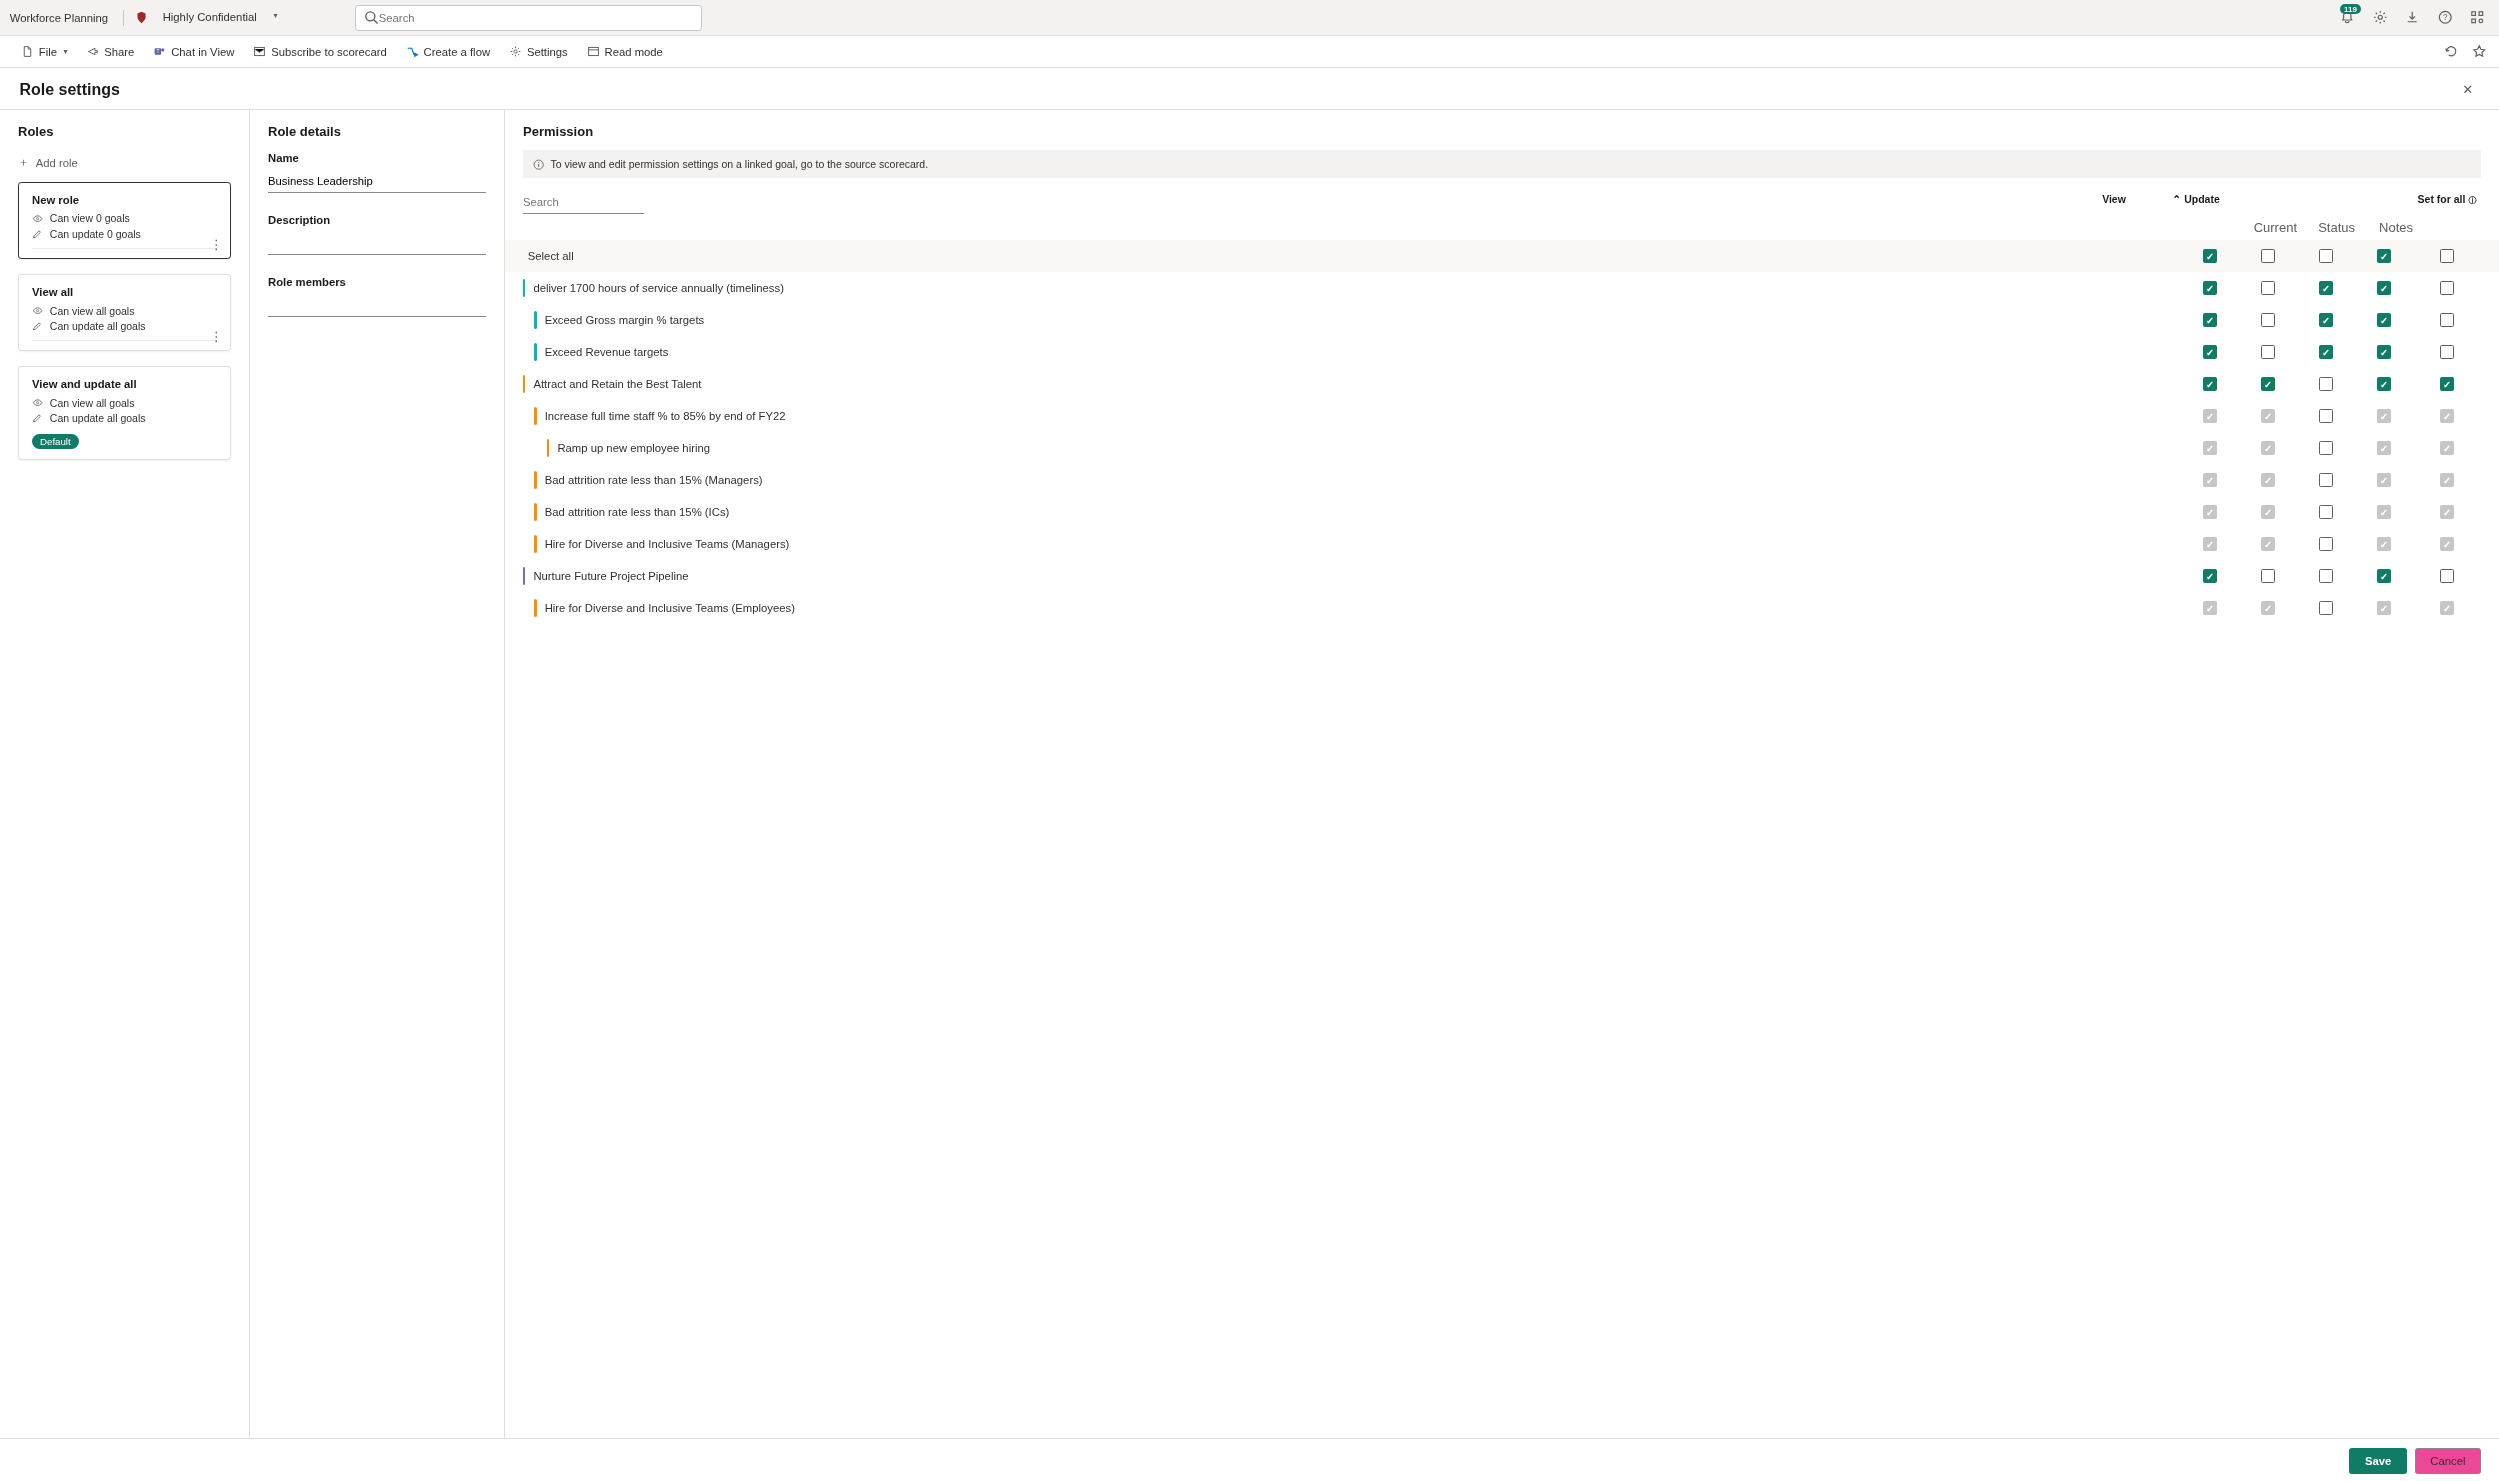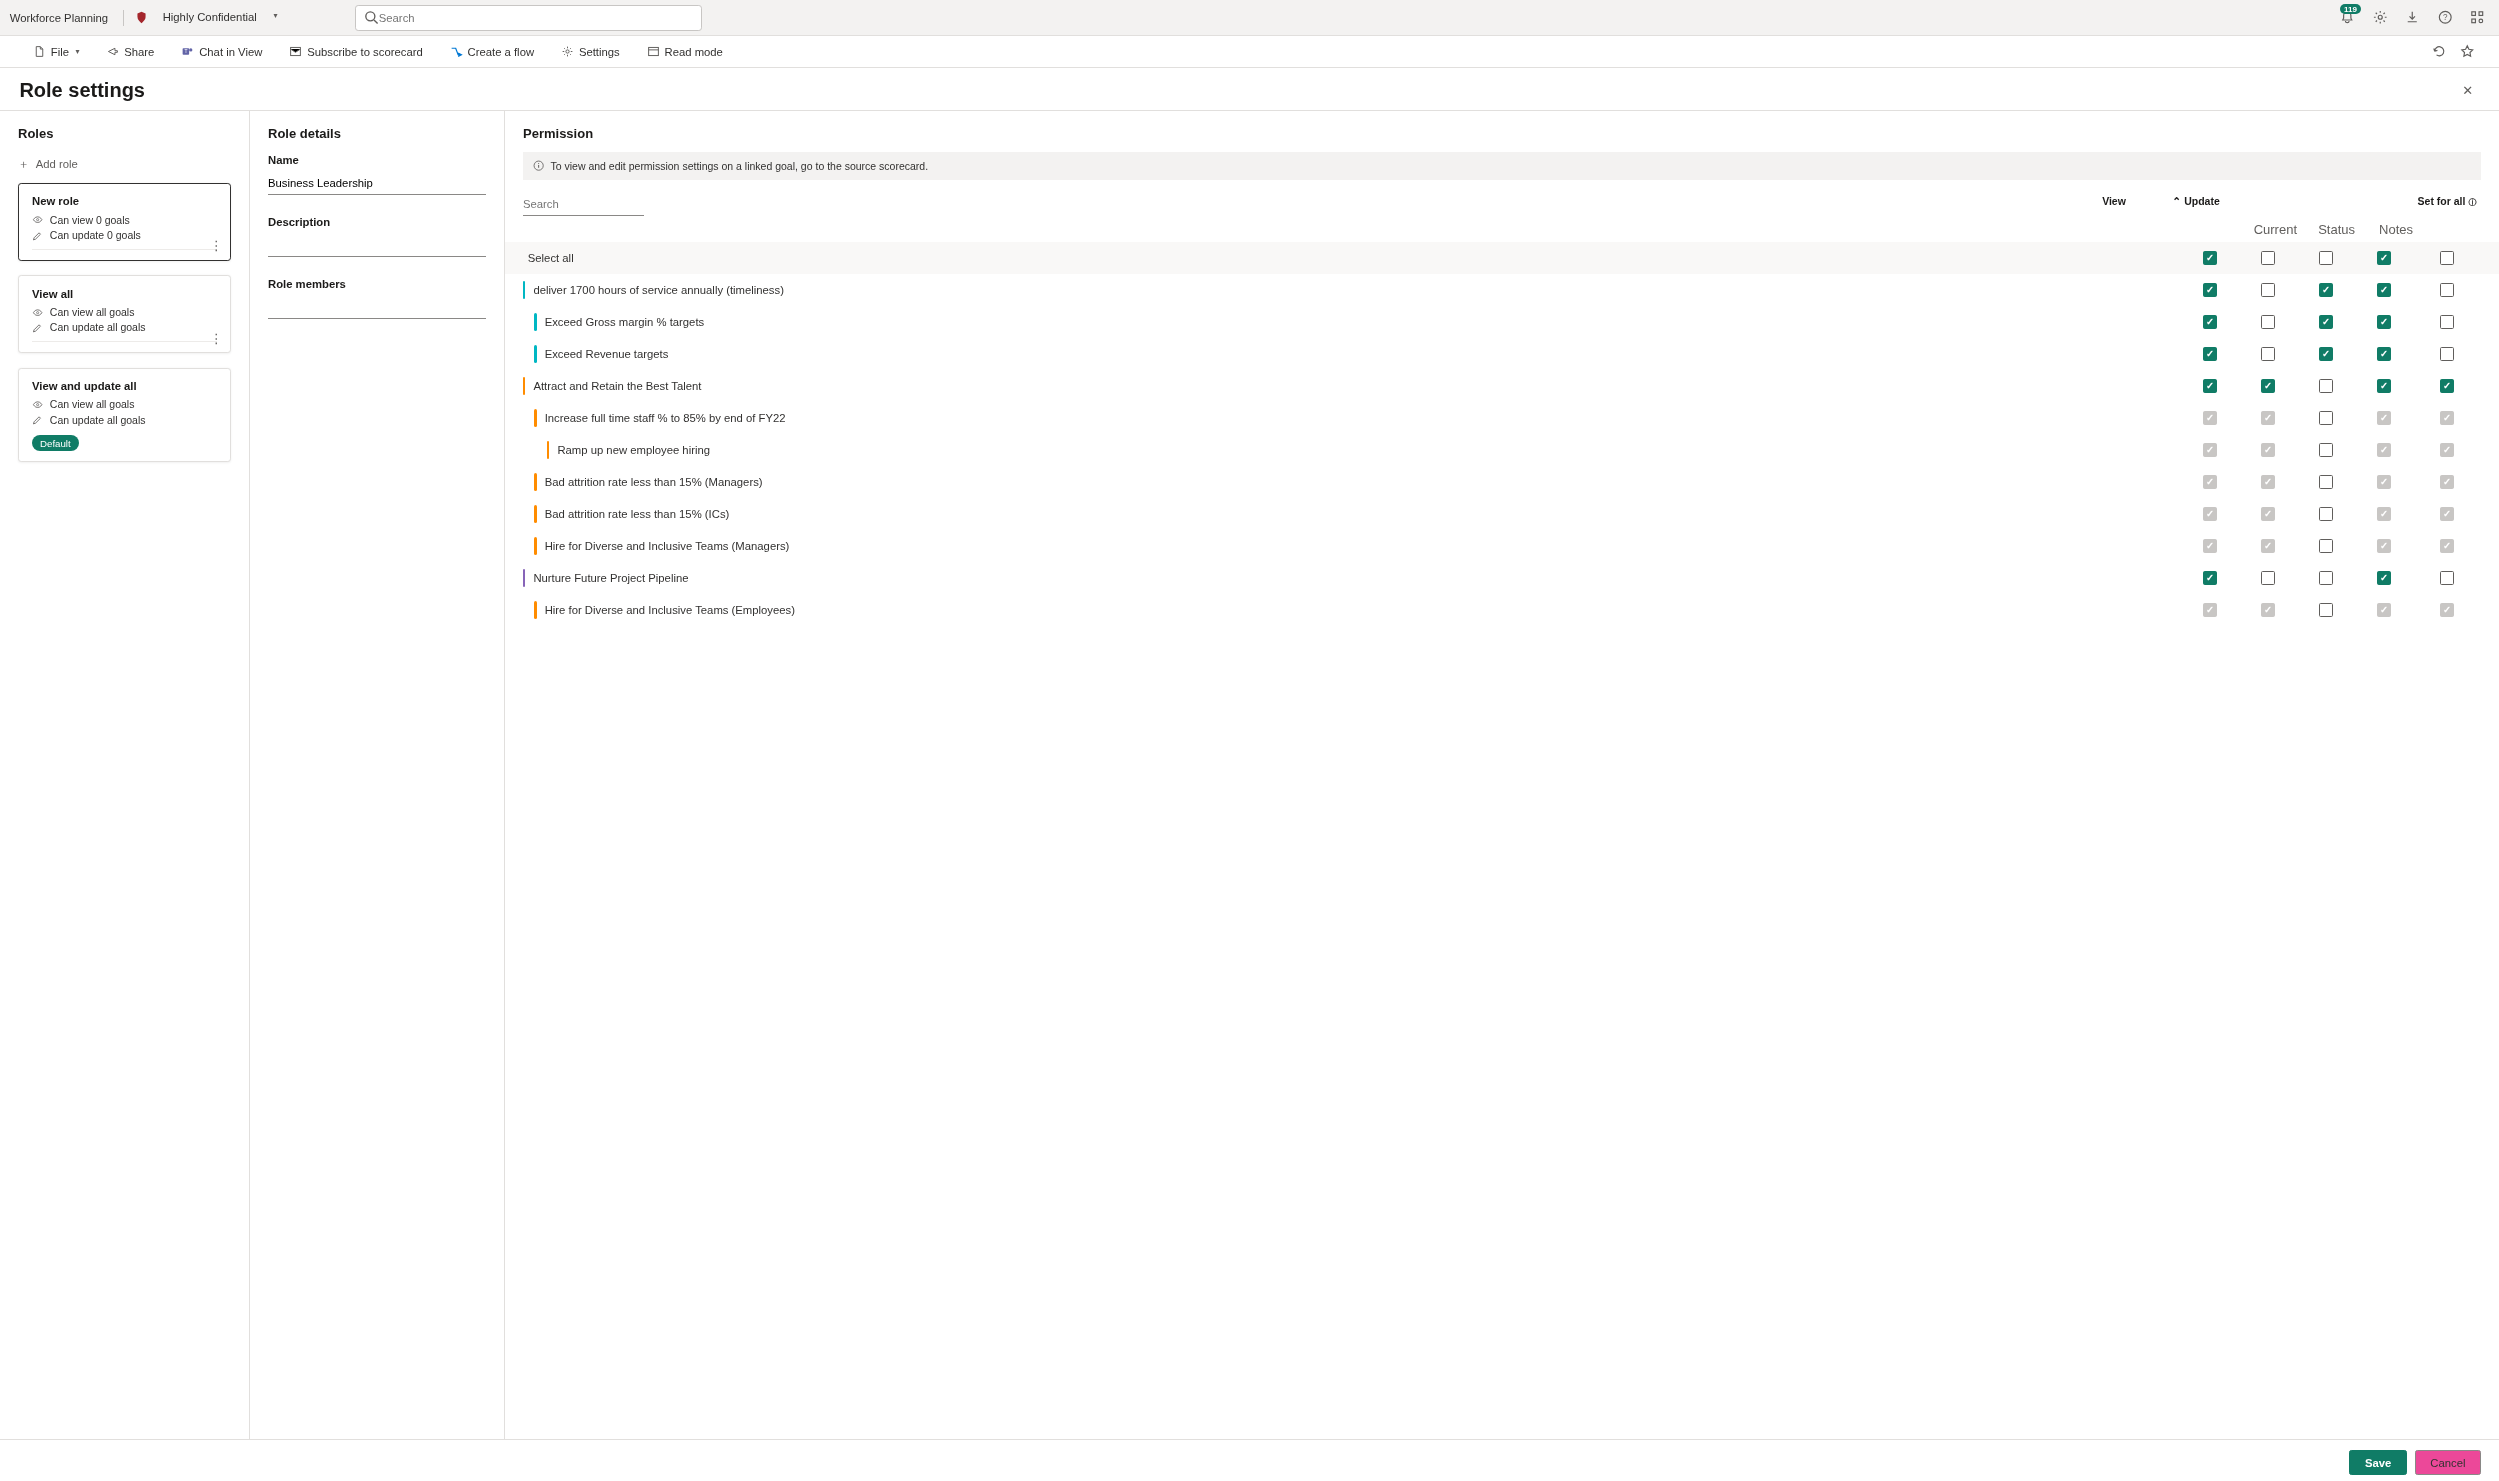--- a/index.html
+++ b/index.html
@@ -14,28 +14,28 @@
 .chev { margin-left:1.6px; color:#605e5c; font-size:8px; }
 .search-wrap { margin-left: 73px; }
 .search-box { display:flex; align-items:center; width:347px; height:26px; background:#fff; border:0.8px solid #c8c6c4; border-radius:3.2px; padding:0 8px; }
 .search-box input { border:none; outline:none; flex:1; font-size:11.3px; background:transparent; }
 .header-right { margin-left:auto; display:flex; align-items:center; gap:18px; padding-right:4.8px; }
 .notif { position:relative; display:flex; }
 .badge { position:absolute; top:-6.5px; right:-6.5px; background:#107c66; color:#fff; font-size:8px; border-radius:6.5px; padding:0.8px 4px; min-width:13px; text-align:center; font-weight:600; }
 .hicon { width:14.5px; height:14.5px; color:#605e5c; cursor:pointer; }
 
 
-.toolbar { display:flex; align-items:center; height:32px; padding:0 25px; border-bottom:0.8px solid #e1dfdd; background:#fff; gap:11px; }
+.toolbar { display:flex; align-items:center; height:32px; padding:0 13px; border-bottom:0.8px solid #e1dfdd; background:#fff; gap:3px; }
 .tbtn { display:flex; align-items:center; gap:4.8px; padding:3.2px 8px; font-size:11.3px; color:#323130; cursor:pointer; border-radius:1.6px; }
 .tbtn .icon { width:13px; height:13px; }
 .toolbar-right { margin-left:auto; display:flex; gap:13px; }
 
 
 .panel-header { display:flex; align-items:center; padding:11.3px 19.4px 8px; border-bottom:0.8px solid #e1dfdd; }
-.panel-header h1 { font-size:20px; font-weight:600; }
+.panel-header h1 { font-size:16px; font-weight:600; }
 .close-x { margin-left:auto; cursor:pointer; font-size:13px; color:#605e5c; padding:3.2px 6.5px; }
 
 
 .main { display:flex; height: calc(100vh - 36px - 32px - 40px - 45px); overflow:hidden; }
 .col-roles { width:250px; border-right:0.8px solid #e1dfdd; padding:14.5px 18px; overflow-y:auto; }
 .col-details { width:255px; border-right:0.8px solid #e1dfdd; padding:14.5px 18px; }
 .col-perm { flex:1; display:flex; flex-direction:column; overflow:hidden; }
 
 .section-title { font-size:13px; font-weight:600; margin-bottom:11.3px; }
 .add-role { display:flex; align-items:center; gap:6.5px; color:#605e5c; font-size:11.3px; cursor:pointer; padding:4.8px 0 11.3px; }

